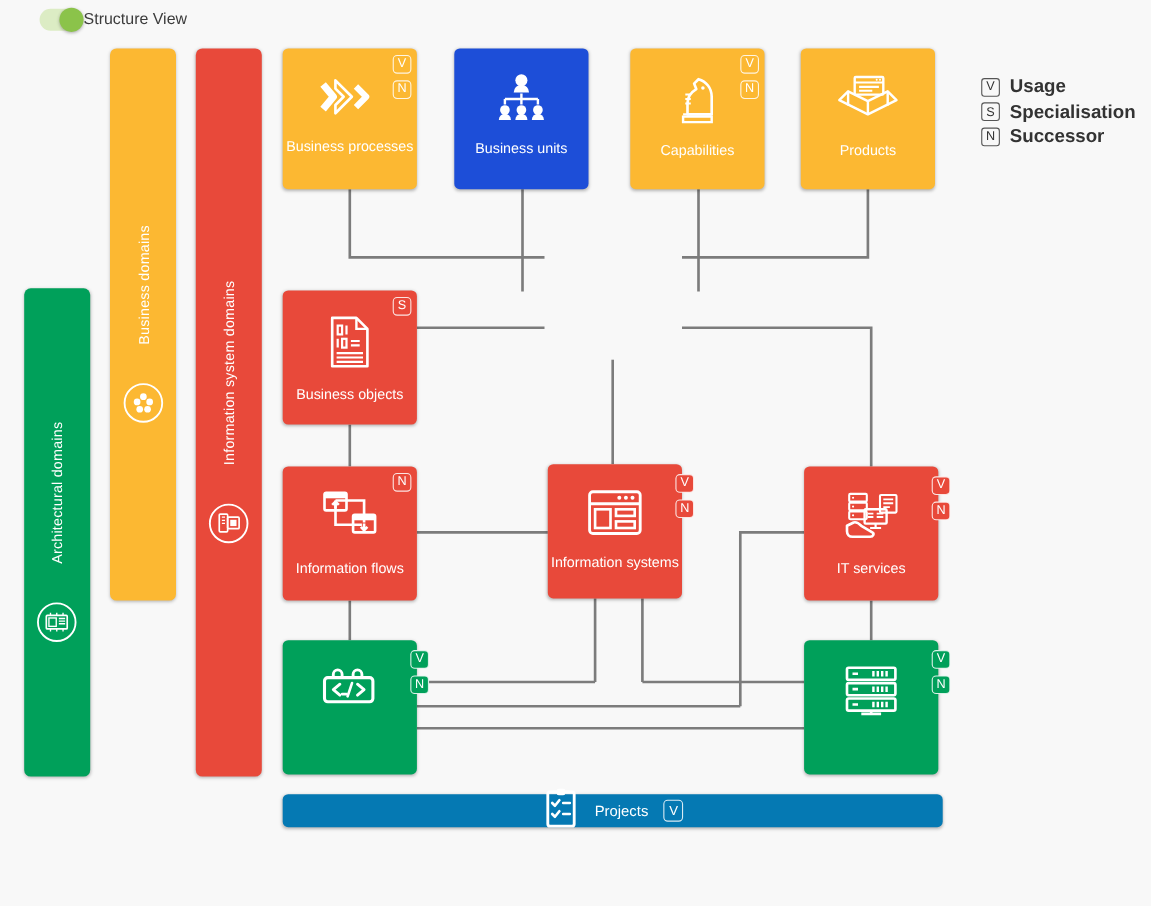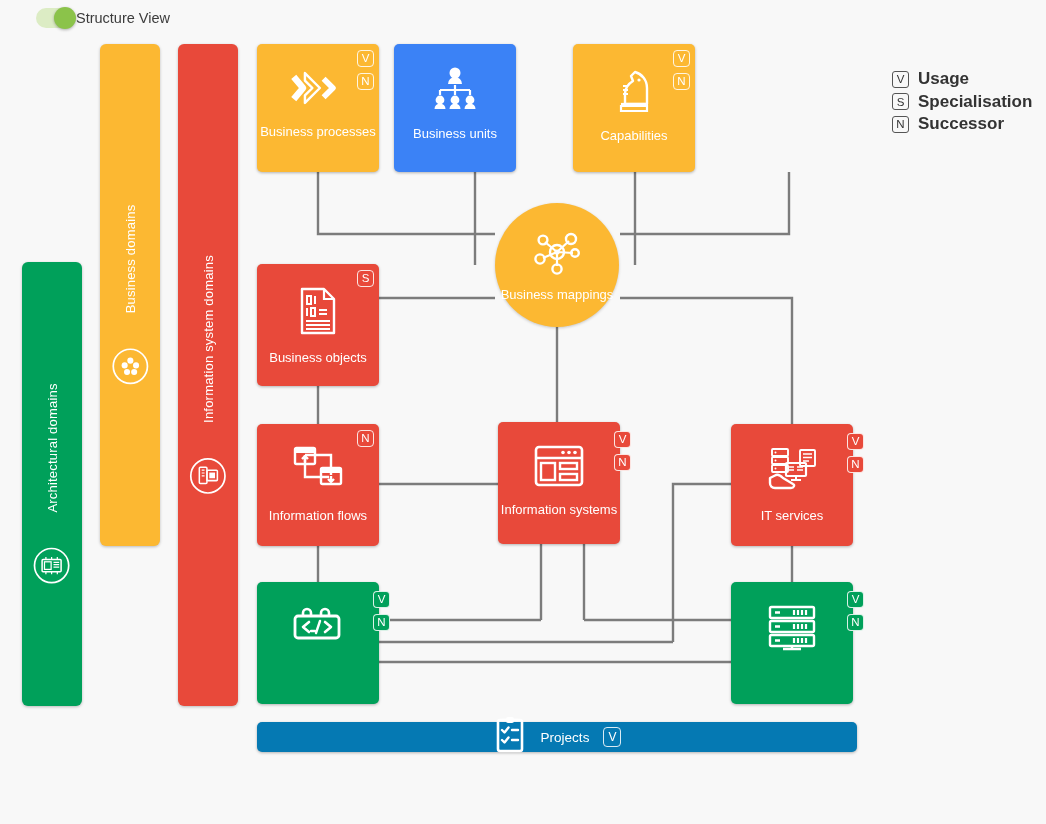--- a/index.html
+++ b/index.html
@@ -190,21 +190,21 @@
     <span class="card-icon">
       <svg width="56" height="44" viewBox="0 0 60 44">
         <path d="M4,10 L14,22 L4,34" fill="none" stroke="#fff" stroke-width="7" stroke-linejoin="round"></path>
         <path d="M16,6 L32,22 L16,38 L16,30 L24,22 L16,14 Z" fill="none" stroke="#fff" stroke-width="2.6" stroke-linejoin="round"></path>
         <path d="M36,12 L46,22 L36,32" fill="none" stroke="#fff" stroke-width="6" stroke-linejoin="round"></path>
       </svg>
     </span>
     <span class="card-label">Business processes</span>
   </div>
 
-  <div class="card" style="left:394px; top:44px; width:122px; height:128px; background:#3b82f6;">
+  <div class="card" style="left:413px; top:44px; width:122px; height:128px; background:#1d4ed8;">
     <span class="card-icon">
       <svg width="52" height="46" viewBox="0 0 52 46">
         <circle cx="26" cy="7" r="5.5" fill="#fff"></circle>
         <path d="M19,18 a7,7 0 0 1 14,0 z" fill="#fff"></path>
         <path d="M26,19 v5 M11,24 h30 M11,24 v5 M26,24 v5 M41,24 v5" stroke="#fff" stroke-width="2.2" fill="none"></path>
         <circle cx="11" cy="34" r="4.4" fill="#fff"></circle>
         <path d="M5.5,43 a5.5,5.5 0 0 1 11,0 z" fill="#fff"></path>
         <circle cx="26" cy="34" r="4.4" fill="#fff"></circle>
         <path d="M20.5,43 a5.5,5.5 0 0 1 11,0 z" fill="#fff"></path>
         <circle cx="41" cy="34" r="4.4" fill="#fff"></circle>
@@ -224,36 +224,36 @@
         <path d="M14,38 L14,28 C14,22 17,18 22,15 L20,10 L24,6 C31,8 36,14 36,22 L36,38 Z" fill="none" stroke="#fff" stroke-width="2.4" stroke-linejoin="round"></path>
         <circle cx="28" cy="14" r="1.6" fill="#fff"></circle>
         <path d="M10,40 h26 v5 h-26 z" fill="none" stroke="#fff" stroke-width="2.2"></path>
         <path d="M10,38 h26" stroke="#fff" stroke-width="2.2"></path>
         <path d="M12,20 h5 M12,24 h5 M12,28 h5" stroke="#fff" stroke-width="1.8"></path>
       </svg>
     </span>
     <span class="card-label">Capabilities</span>
   </div>
 
-
-  <div class="circle-node" style="left:495px; top:203px; width:124px; height:124px; background:#fcb832;">
-    <span>
-      <svg width="52" height="48" viewBox="0 0 52 48">
-        <path d="M26,24 L14,14 M26,24 L38,13 M26,24 L12,30 M26,24 L42,25 M26,24 L26,38" stroke="#fff" stroke-width="2.2"></path>
-        <circle cx="26" cy="24" r="7" fill="none" stroke="#fff" stroke-width="2.4"></circle>
-        <circle cx="26" cy="24" r="2.6" fill="#fff"></circle>
-        <circle cx="12" cy="12" r="4.4" fill="none" stroke="#fff" stroke-width="2.4"></circle>
-        <circle cx="40" cy="11" r="5" fill="none" stroke="#fff" stroke-width="2.4"></circle>
-        <circle cx="9" cy="31" r="4.6" fill="none" stroke="#fff" stroke-width="2.4"></circle>
-        <circle cx="44" cy="25" r="3.8" fill="none" stroke="#fff" stroke-width="2.4"></circle>
-        <circle cx="26" cy="41" r="4.6" fill="none" stroke="#fff" stroke-width="2.4"></circle>
-      </svg>
-    </span>
-    <span class="circle-label">Business mappings</span>
-  </div>
+  <div class="card" style="left:728px; top:44px; width:122px; height:128px; background:#fcb832;">
+    <span class="card-icon">
+      <svg width="56" height="48" viewBox="0 0 56 48">
+        <rect x="16" y="4" width="26" height="16" fill="none" stroke="#fff" stroke-width="2.2" rx="1"></rect>
+        <path d="M16,9 h26" stroke="#fff" stroke-width="1.6"></path>
+        <circle cx="36" cy="6.5" r="0.9" fill="#fff"></circle>
+          <circle cx="39" cy="6.5" r="0.9" fill="#fff"></circle>
+        <path d="M20,13 h18 M20,16.5 h12" stroke="#fff" stroke-width="2"></path>
+        <path d="M28,26 L10,17 L2,25 L28,38 L54,25 L46,17 Z" fill="none" stroke="#fff" stroke-width="2.2" stroke-linejoin="round"></path>
+        <path d="M28,26 L28,38" stroke="#fff" stroke-width="2.2"></path>
+        <path d="M10,17 L10,30 M46,17 L46,30" stroke="#fff" stroke-width="2.2"></path>
+      </svg>
+    </span>
+    <span class="card-label">Products</span>
+  </div>
+
 
   <div class="card" style="left:257px; top:264px; width:122px; height:122px; background:#e8493a;">
     <div class="badges" style="right:5px; top:6px;">
       <span class="badge">S</span>
     </div>
     <span class="card-icon">
       <svg width="44" height="50" viewBox="0 0 44 50">
         <path d="M6,3 h22 l10,10 v34 h-32 z" fill="none" stroke="#fff" stroke-width="2.4" stroke-linejoin="round"></path>
         <path d="M28,3 v10 h10" fill="none" stroke="#fff" stroke-width="2.2"></path>
         <rect x="11" y="10" width="4" height="8" fill="none" stroke="#fff" stroke-width="2"></rect>

